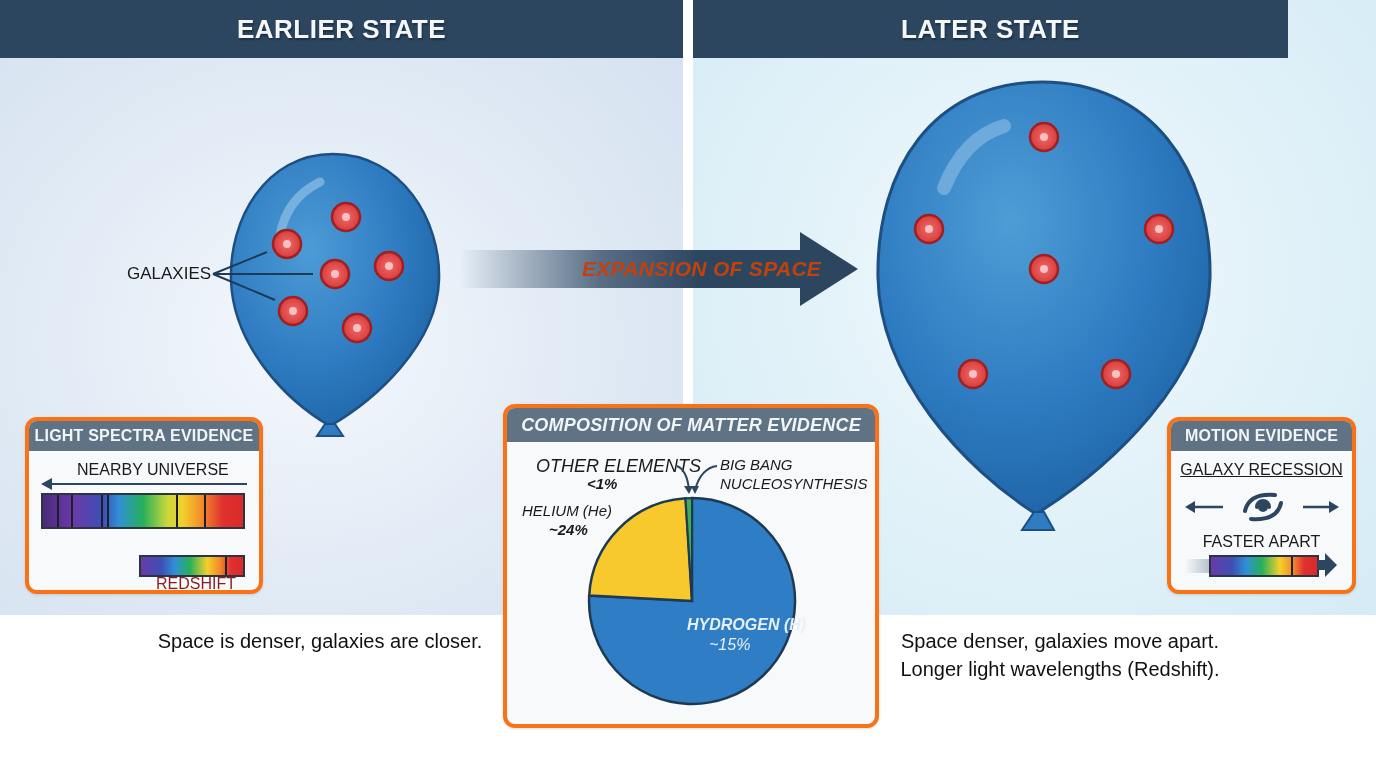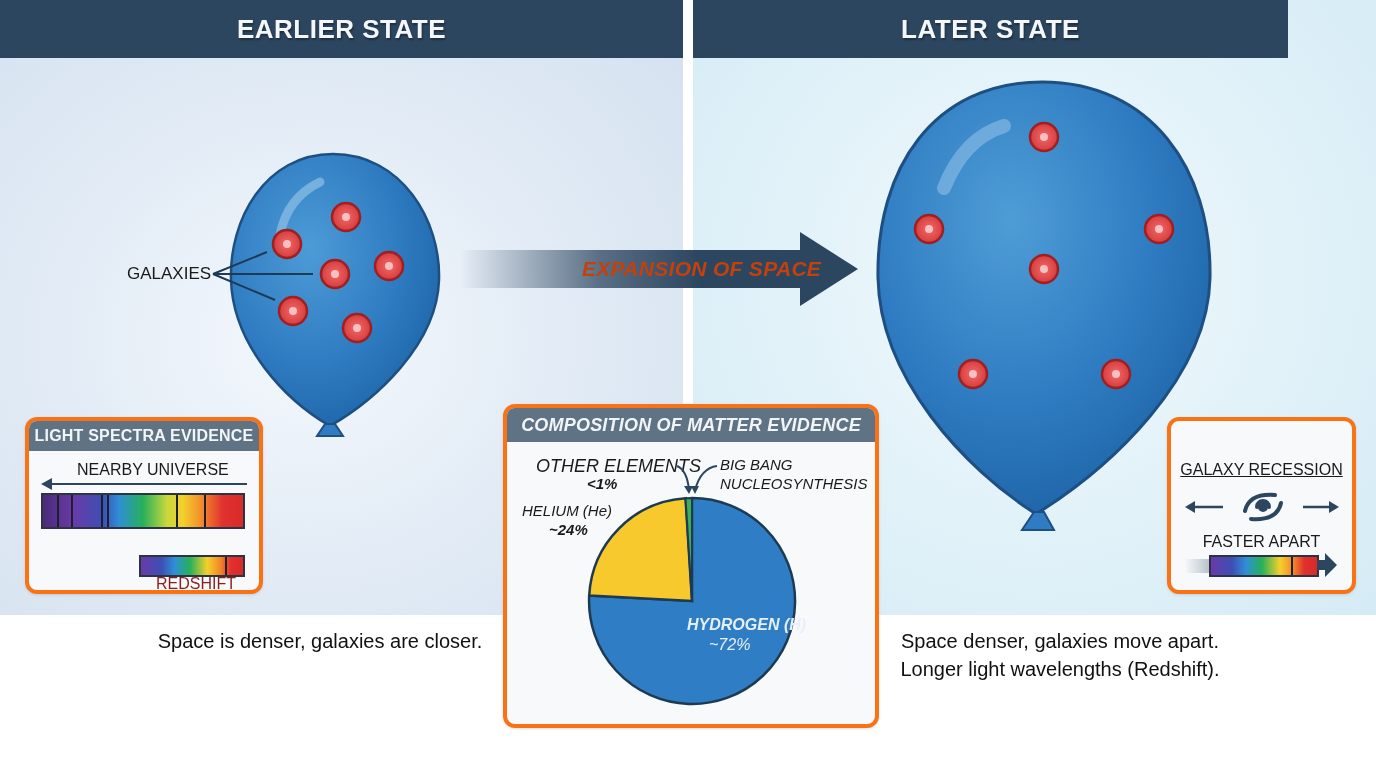--- a/index.html
+++ b/index.html
@@ -139,20 +139,21 @@
     <div class="spec-line" style="left:133px;"></div>
       <div class="spec-line" style="left:161px;"></div>
   </div>
   <div class="txt" style="left:127px; top:114px; font-size:16px; color:#8b1d1d;margin-top:40px;">REDSHIFT</div>
   <div class="spectrum spec-short" style="left:110px; top:134px; width:102px; height:18px;">
     <div class="spec-line" style="left:84px;"></div>
   </div>
 </div>
 
 <div class="card card-motion">
+  <div class="card-title">MOTION EVIDENCE</div>
   <div class="txt" style="left:0; width:181px; text-align:center; top:40px; font-size:16px;text-decoration:underline;">GALAXY RECESSION</div>
   <svg style="position:absolute; left:12px; top:66px;" width="160" height="40">
     <path d="M40 20 L8 20" stroke="#2d4660" stroke-width="2.5"></path>
       <path d="M2 20 L12 14 L12 26 Z" fill="#2d4660"></path>
     <path d="M120 20 L150 20" stroke="#2d4660" stroke-width="2.5"></path>
       <path d="M156 20 L146 14 L146 26 Z" fill="#2d4660"></path>
     <g fill="none" stroke="#2d4660" stroke-width="4" stroke-linecap="round">
       <path d="M80 20 m-6 0 a6 6 0 1 1 12 0"></path>
       <path d="M62 24 Q66 6 92 8"></path>
       <path d="M98 16 Q94 34 68 32"></path>
@@ -185,21 +186,21 @@
     <path d="M24 26 L28 34 L32 26 Z" fill="#2d4660"></path>
   </svg>
 
   <svg style="position:absolute; left:78px; top:86px;" width="214" height="214" viewBox="0 0 214 214">
 
     <path d="M107 107 L107 4 A103 103 0 1 1 4.2 101.5 Z" fill="#2f7dc4" stroke="#1e3a52" stroke-width="2.5"></path>
     <path d="M107 107 L4.2 101.5 A103 103 0 0 1 100.5 4.2 Z" fill="#f7c92c" stroke="#1e3a52" stroke-width="2.5"></path>
     <path d="M107 107 L100.5 4.2 A103 103 0 0 1 107 4 Z" fill="#3fae56" stroke="#1e3a52" stroke-width="2"></path>
   </svg>
   <div class="txt" style="left:180px; top:208px; font-size:16px; font-weight:bold; color:#e6f0fa;">HYDROGEN (H)</div>
-  <div class="txt" style="left:202px; top:228px; font-size:16px; color:#e6f0fa;">~72%</div>
+  <div class="txt" style="left:202px; top:228px; font-size:16px; color:#e6f0fa;">~15%</div>
 </div>
 
 <div class="caption caption-left">
   <div>Space is denser, galaxies are closer.</div>
 </div>
 <div class="caption caption-right">
   <div>Space denser, galaxies move apart.</div>
   <div>Longer light wavelengths (Redshift).</div>
 </div>
 

